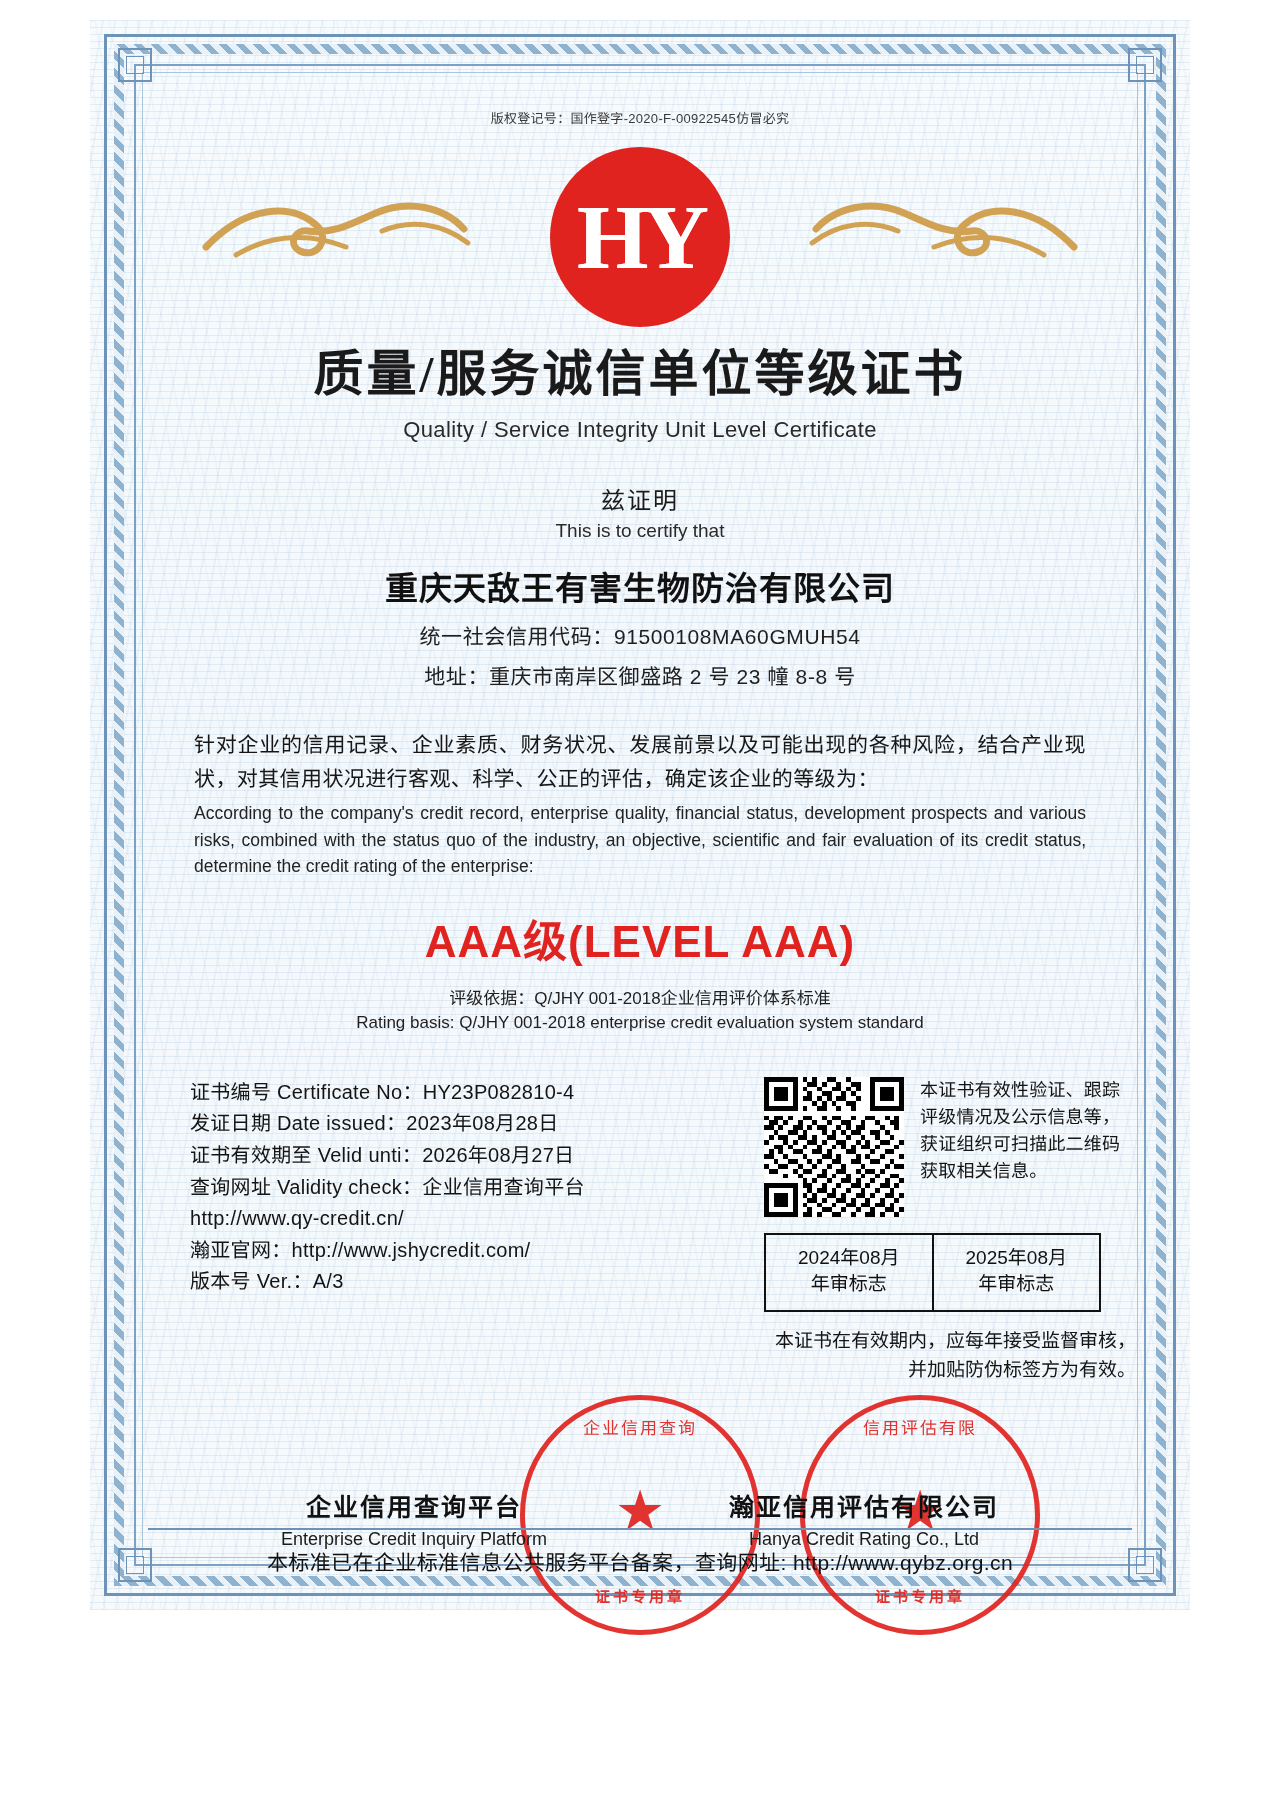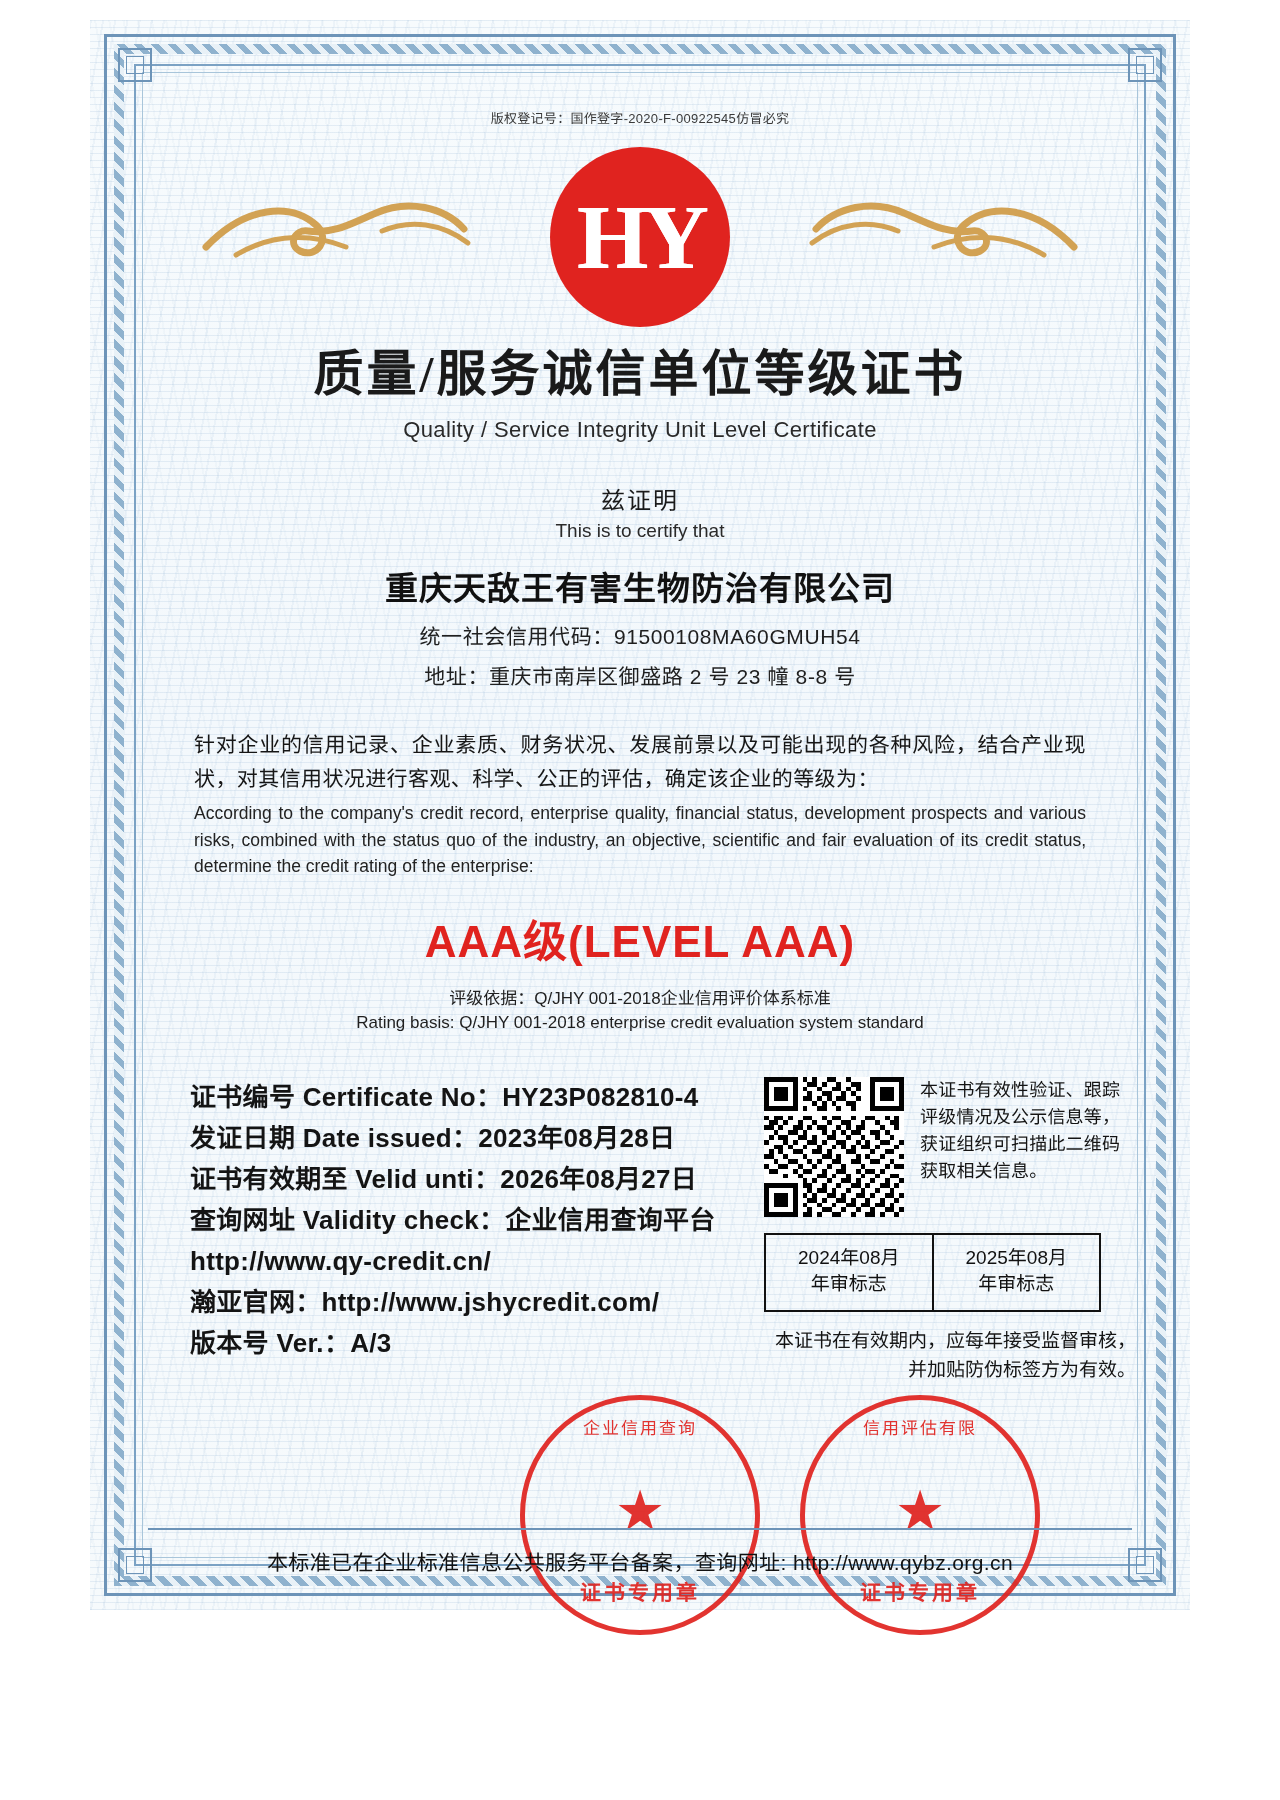--- a/index.html
+++ b/index.html
@@ -228,26 +228,25 @@
     display: flex;
     margin-top: 44px;
     text-align: left;
     gap: 14px;
   }
   .detail-left {
     width: 560px;
     flex: none;
   }
   .detail-left .line {
-    font-size: 26px;
+    font-size: 20px;
     color: #141414;
     line-height: 1.58;
     letter-spacing: 0.3px;
     white-space: nowrap;
-    font-weight: bold;
   }
   .detail-right {
     flex: 1;
     display: flex;
     flex-direction: column;
   }
   .qr-row {
     display: flex;
     gap: 16px;
   }
@@ -323,21 +322,21 @@
     font-size: 17px;
     color: #e0231f;
     letter-spacing: 2px;
   }
   .seal .bottom-text {
     position: absolute;
     left: 0;
     right: 0;
     bottom: 24px;
     text-align: center;
-    font-size: 21px;
+    font-size: 15px;
     font-weight: 700;
     color: #e0231f;
     letter-spacing: 3px;
   }
   .org-names {
     position: absolute;
     top: 92px;
     left: 0;
     right: 0;
     display: flex;
@@ -687,18 +686,28 @@
         <div class="arc">企业信用查询</div>
         <div class="star">★</div>
         <div class="bottom-text">证书专用章</div>
       </div>
       <div class="seal right">
         <div class="arc">信用评估有限</div>
         <div class="star">★</div>
         <div class="bottom-text">证书专用章</div>
       </div>
 
+      <div class="org-names">
+        <div class="org">
+          <div class="cn">企业信用查询平台</div>
+          <div class="en">Enterprise Credit Inquiry Platform</div>
+        </div>
+        <div class="org">
+          <div class="cn">瀚亚信用评估有限公司</div>
+          <div class="en">Hanya Credit Rating Co., Ltd</div>
+        </div>
+      </div>
     </div>
 
   </div>
 
   <div class="footer-line">本标准已在企业标准信息公共服务平台备案，查询网址: http://www.qybz.org.cn</div>
 </div>
 
 </body></html>

